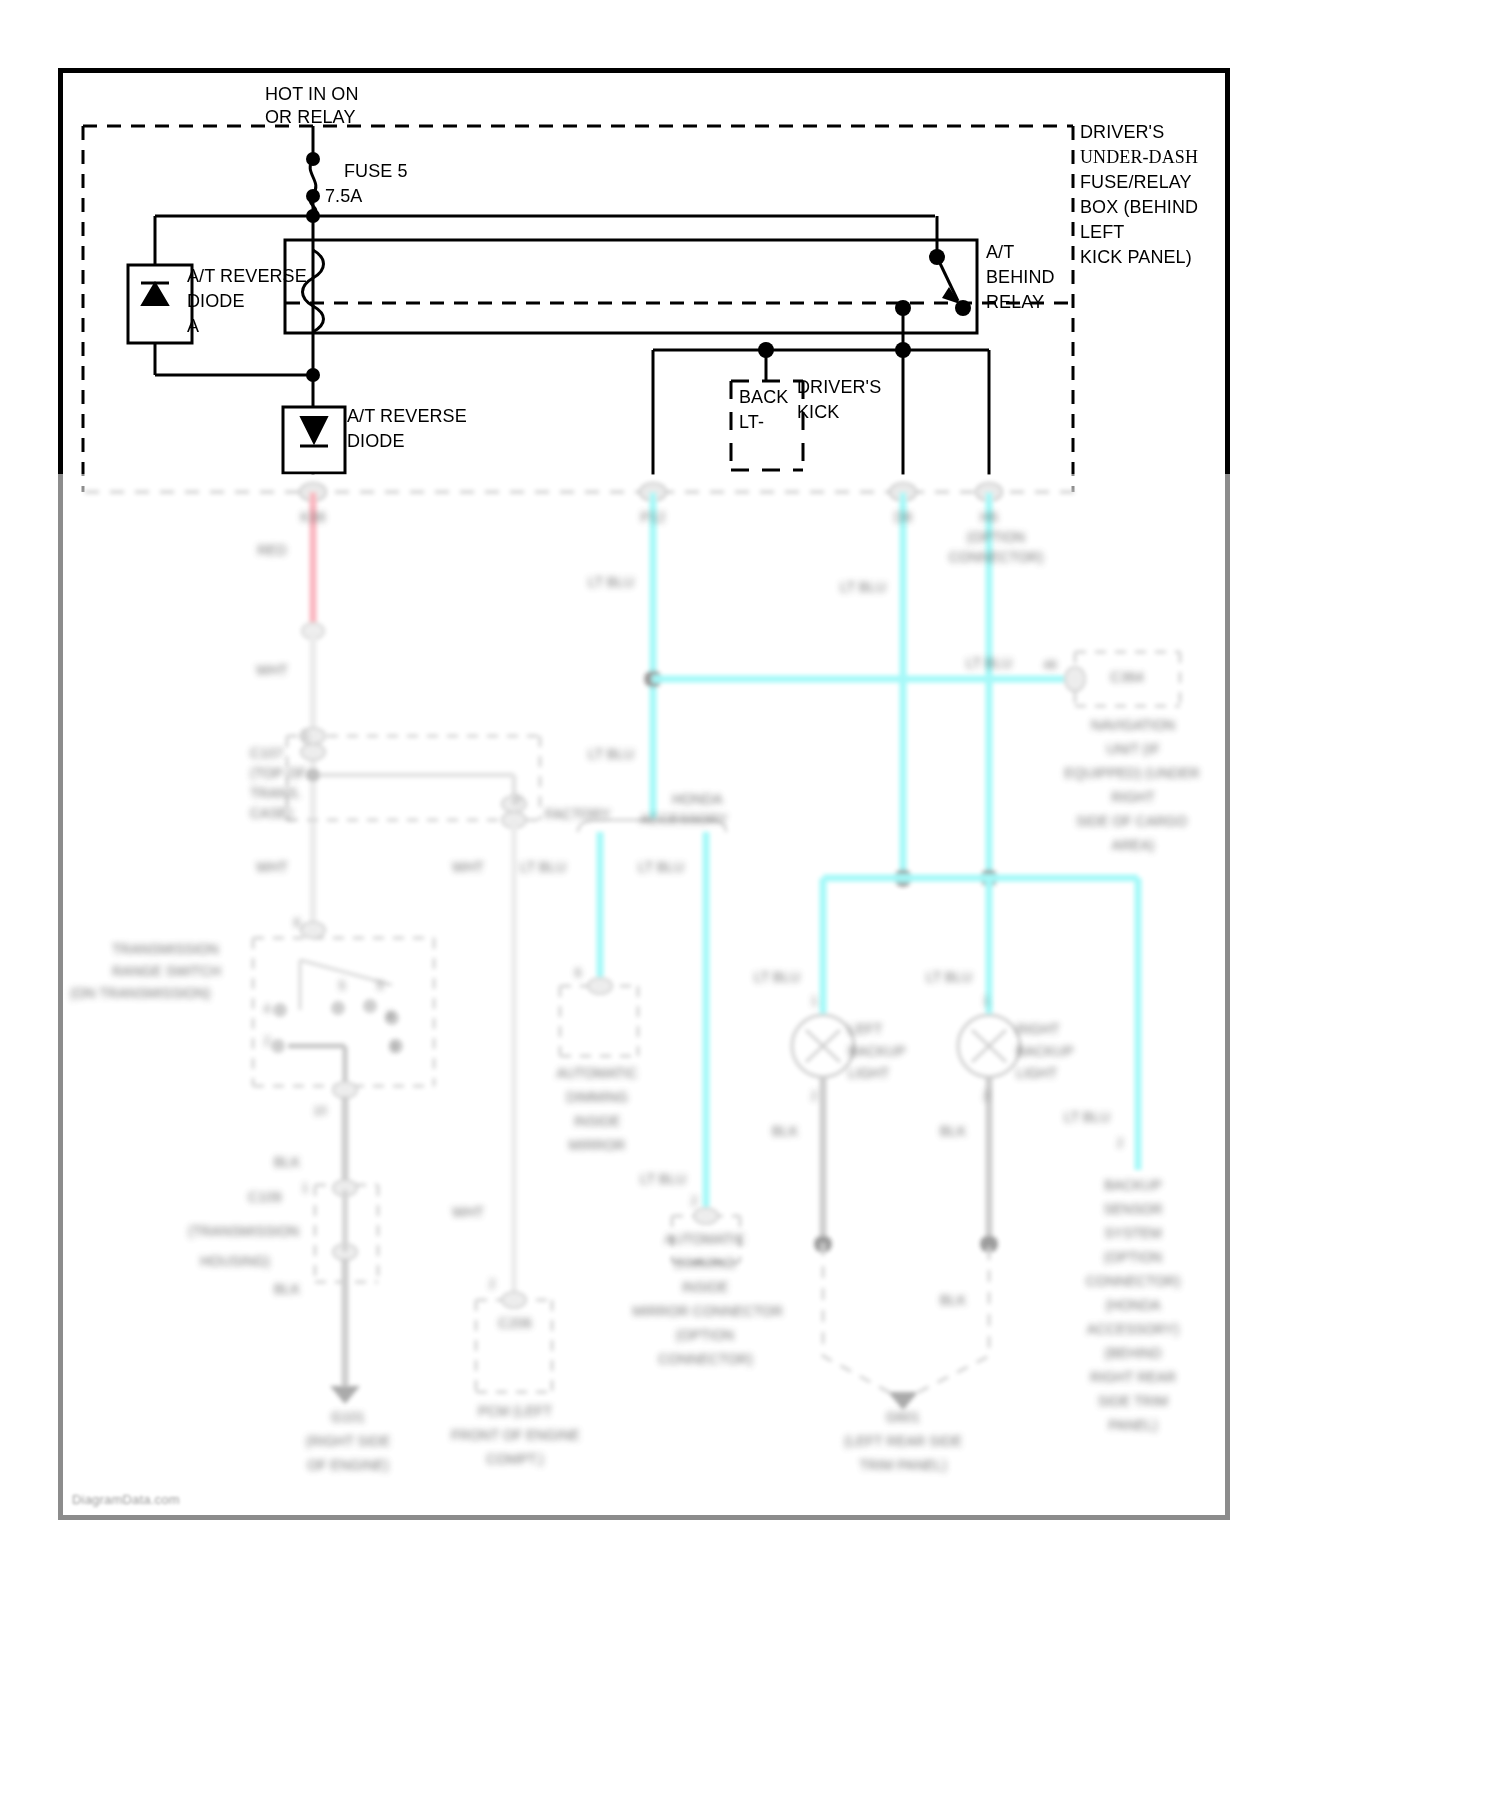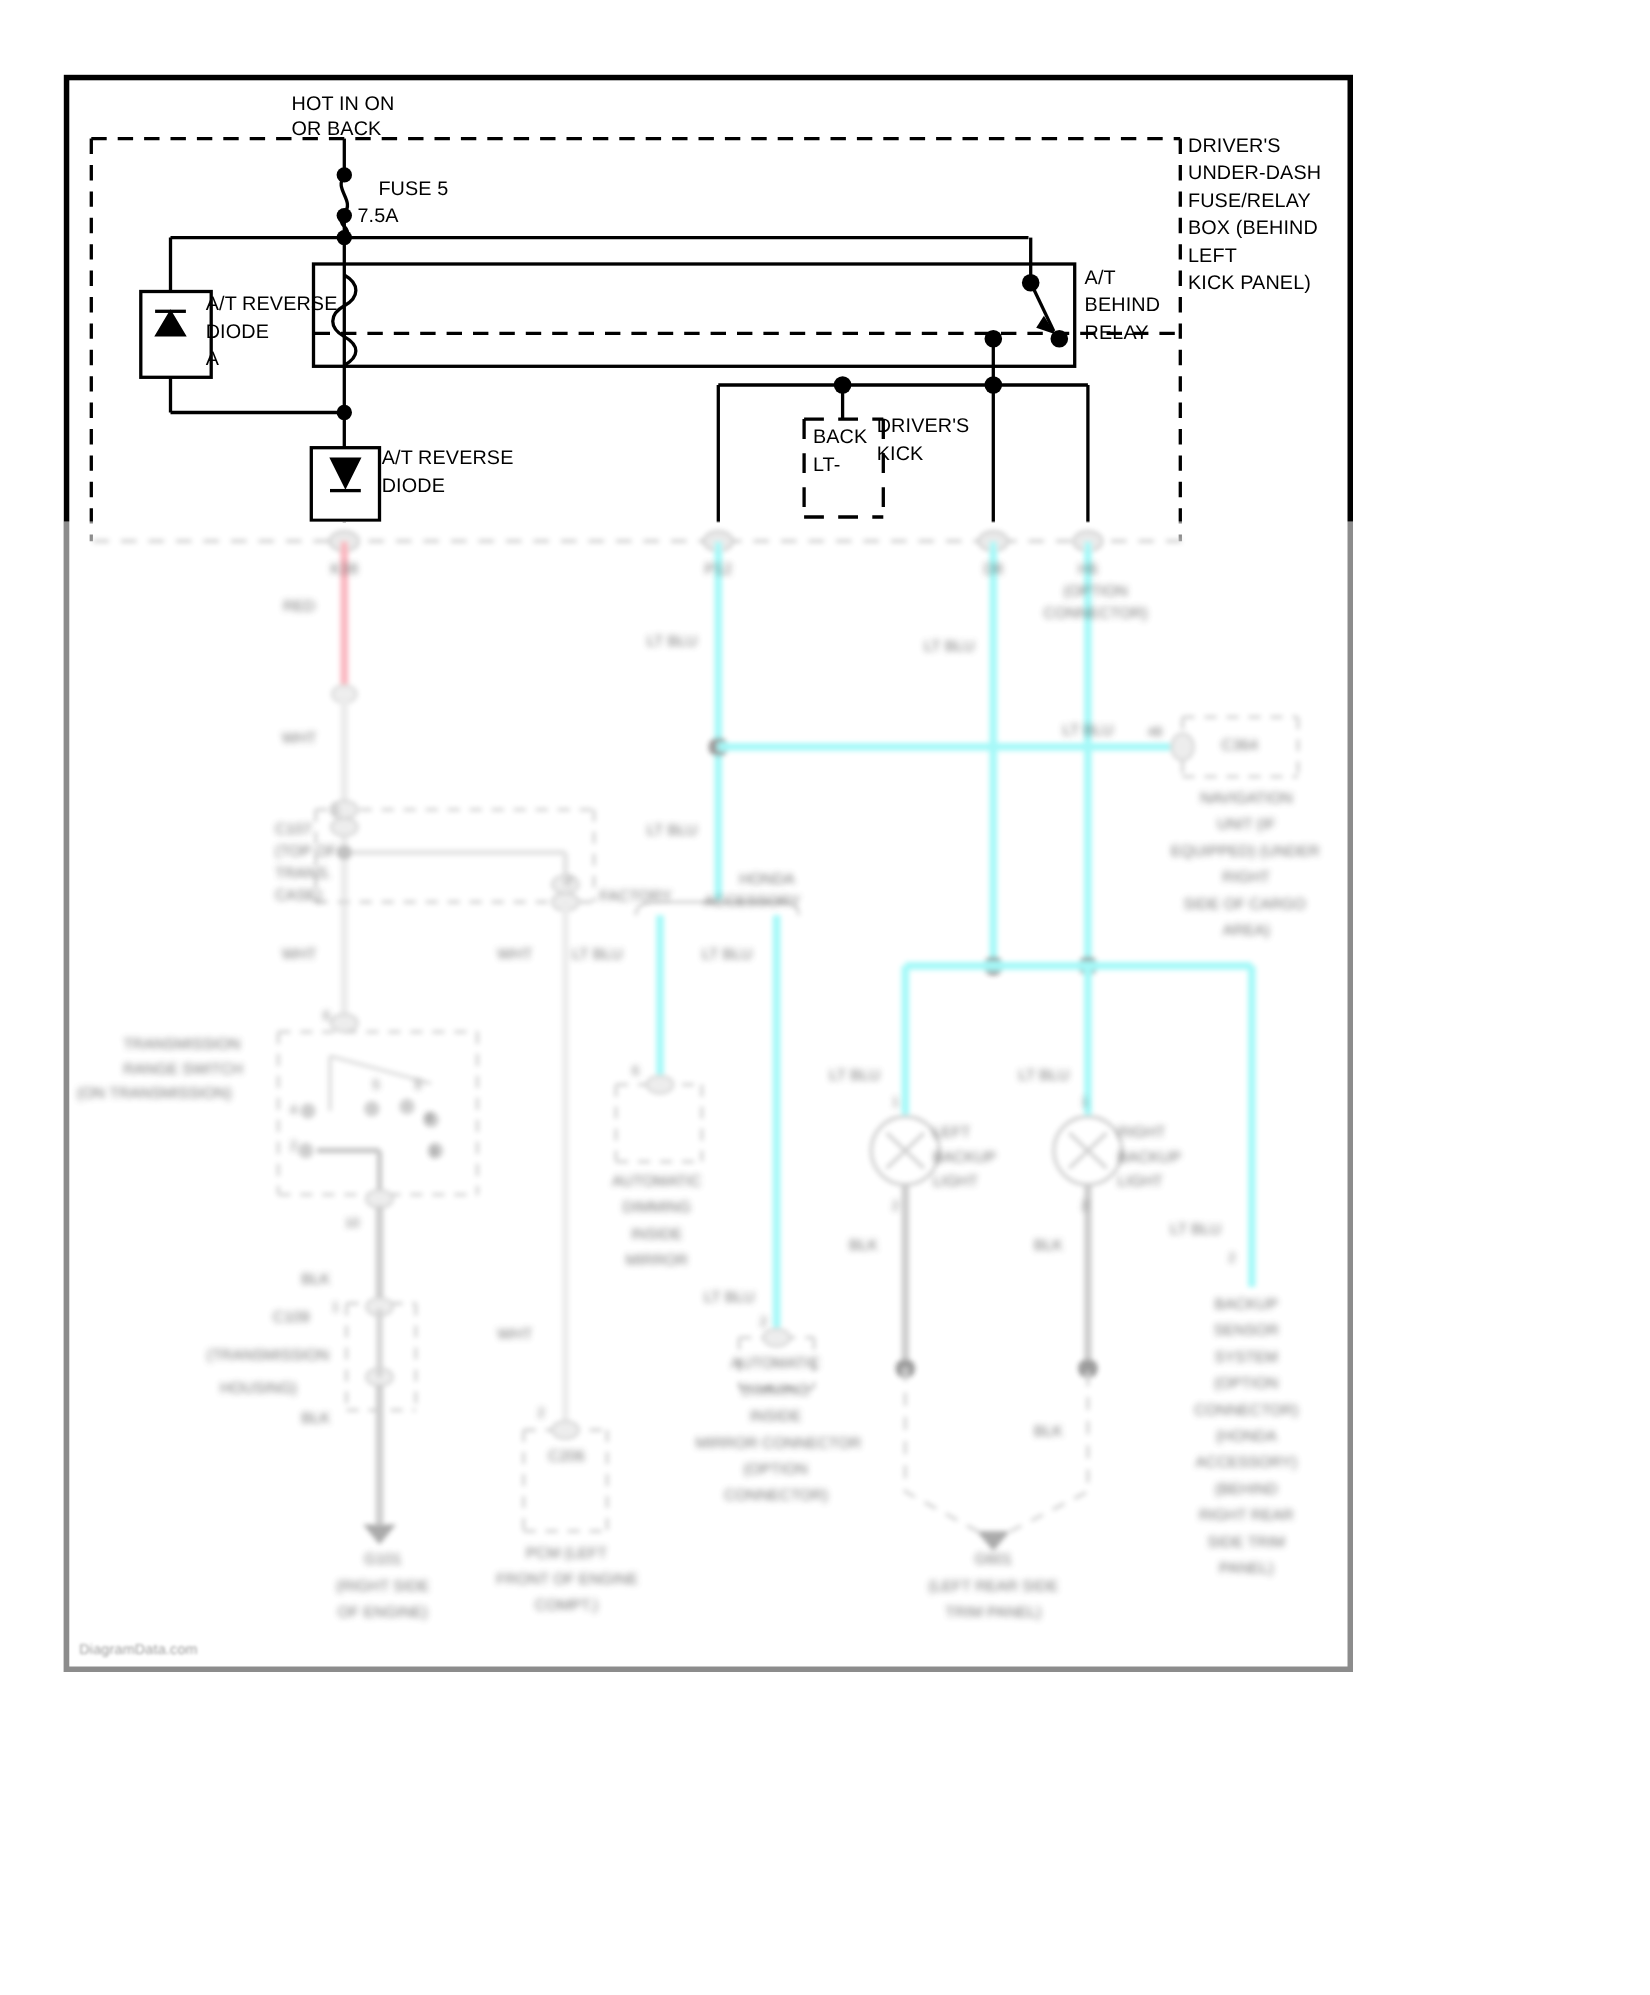--- a/index.html
+++ b/index.html
@@ -296,21 +296,21 @@
           <path d="M1075,706 L1180,706"></path>
         </g>
         <ellipse cx="1075" cy="679" rx="10" ry="12" fill="#d6d6d6" stroke="#8e8e8e" stroke-width="2"></ellipse>
       </g>
     </g>
   </svg>
 
   <div class="veil"></div>
 
   <div class="txt" style="left:265px; top:82px;">HOT IN ON</div>
-  <div class="txt" style="left:265px; top:105px;">OR BACK</div>
+  <div class="txt" style="left:265px; top:105px;">OR RELAY</div>
 
   <div class="txt" style="left:344px; top:159px;">FUSE 5</div>
   <div class="txt" style="left:325px; top:184px;">7.5A</div>
 
   <div class="txt" style="left:187px; top:264px;">A/T REVERSE</div>
   <div class="txt" style="left:187px; top:289px;">DIODE</div>
   <div class="txt" style="left:187px; top:314px;">A</div>
 
   <div class="txt" style="left:347px; top:404px;">A/T REVERSE</div>
   <div class="txt" style="left:347px; top:429px;">DIODE</div>
@@ -320,21 +320,21 @@
   <div class="txt" style="left:986px; top:290px;">RELAY</div>
 
   <div class="txt" style="left:739px; top:385px;">BACK</div>
   <div class="txt" style="left:739px; top:410px;">LT-</div>
 
   <div class="txt" style="left:797px; top:375px;">DRIVER'S</div>
   <div class="txt" style="left:797px; top:400px;">KICK</div>
 
   <div>
     <div class="txt" style="left:1080px; top:120px;">DRIVER'S</div>
-    <div class="txt" style="left:1080px; top:145px;">UNDER-DASH</div>
+    <div class="txt" style="left:1080px; top:145px;font-family:Liberation Serif, serif;">UNDER-DASH</div>
     <div class="txt" style="left:1080px; top:170px;">FUSE/RELAY</div>
     <div class="txt" style="left:1080px; top:195px;">BOX (BEHIND</div>
     <div class="txt" style="left:1080px; top:220px;">LEFT</div>
     <div class="txt" style="left:1080px; top:245px;">KICK PANEL)</div>
   </div>
 
   <div class="blurlayer">
 
     <div class="btxt" style="left:268px; top:508px; width:90px;">K38</div>
     <div class="btxt" style="left:608px; top:508px; width:90px;">P12</div>

